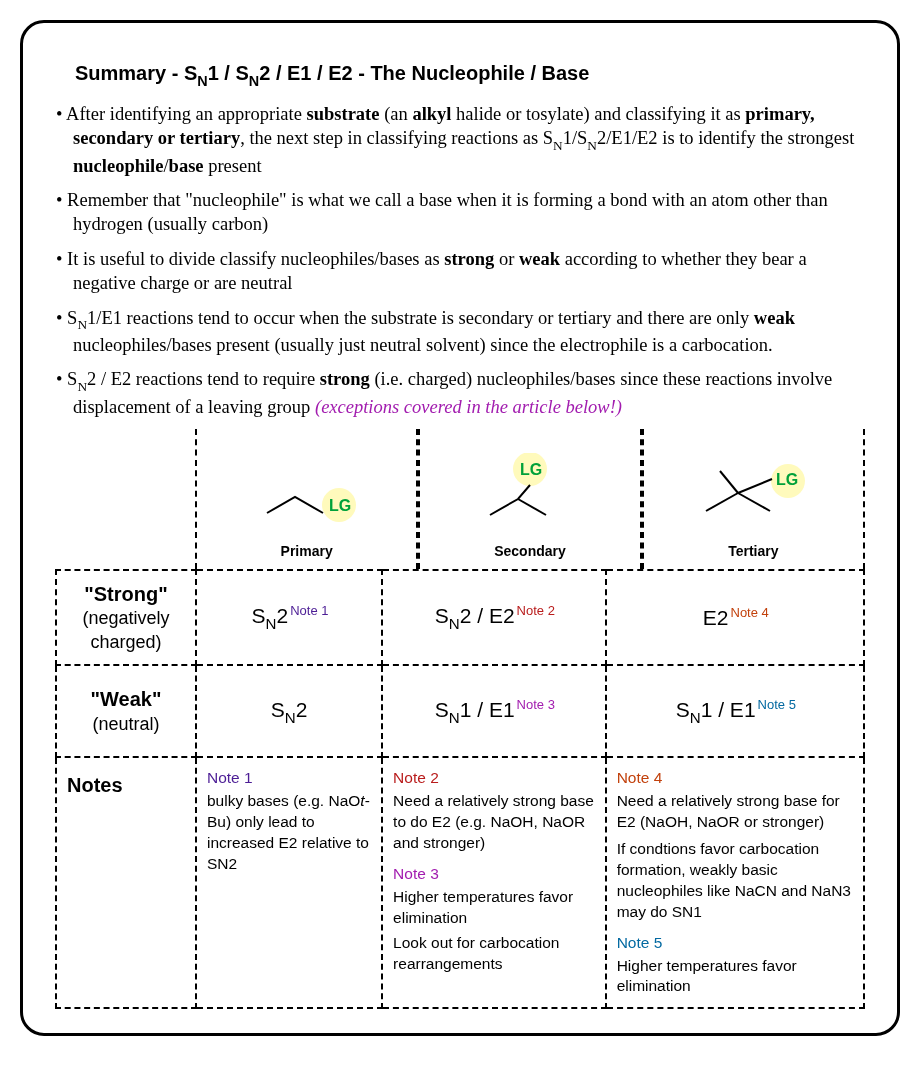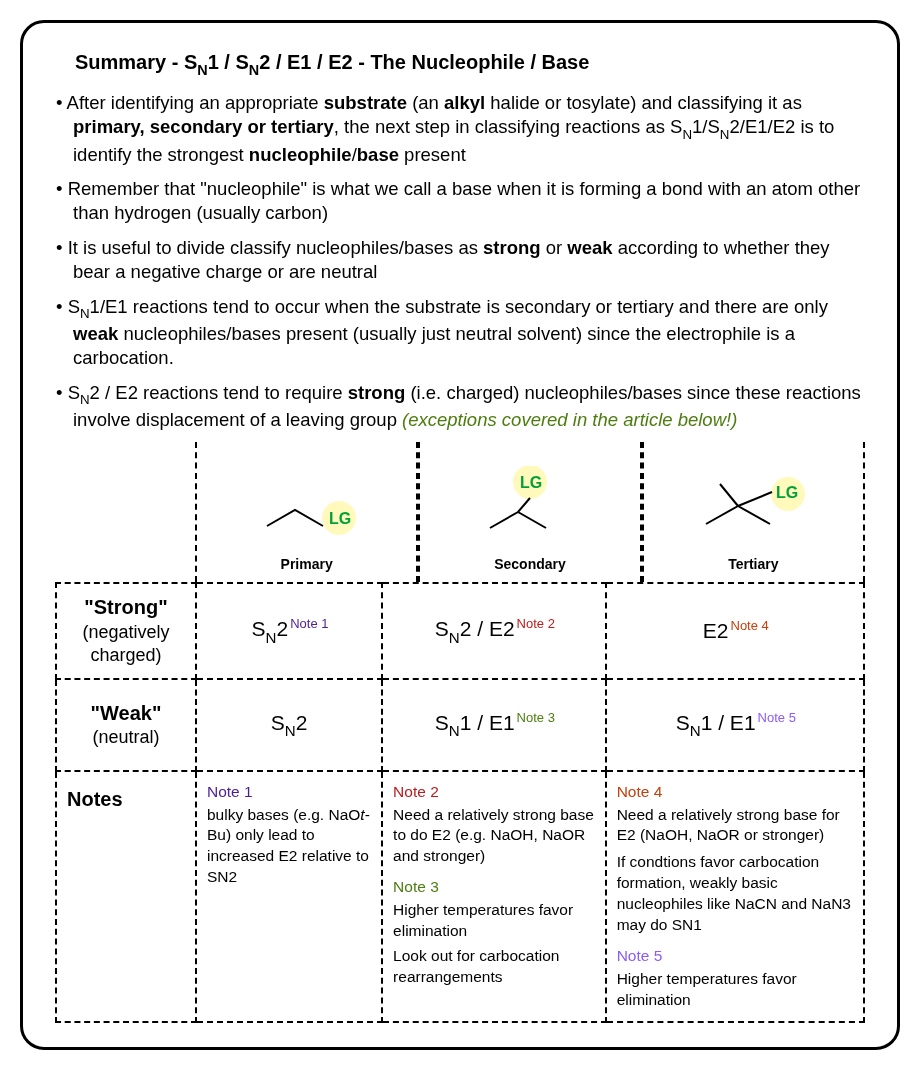--- a/index.html
+++ b/index.html
@@ -8,39 +8,39 @@
     padding: 20px;
     background: #fff;
     font-family: Arial, Helvetica, sans-serif;
     display: flex;
     justify-content: center;
   }
   .page {
     width: 880px;
     border: 3px solid #000;
     border-radius: 24px;
-    padding: 28px 32px 24px 32px;
+    padding: 39px 32px 24px 32px;
   }
   .title {
     font-size: 20px;
     font-weight: bold;
     margin-bottom: 14px;
     margin-left: 20px;
   }
-  .bullets { margin: 0 0 8px 0; }
+  .bullets { margin: 0 0 8px 0; font-family: Liberation Serif, serif; }
   .bullet {
     font-size: 18.5px;
     line-height: 1.32;
     margin: 0 0 10px 0;
     padding-left: 18px;
     text-indent: -17px;
   }
   .bullet::before { content: "• "; }
   .bold { font-weight: bold; }
-  .italic-grey { font-style: italic; color: #4d7c0f; }
+  .italic-grey { font-style: italic; color: #a21caf; }
   .sub { font-size: 0.72em; vertical-align: sub; position: relative; top: 1px; }
   .ital { font-style: italic; }
 
   .diagram-row {
     display: grid;
     grid-template-columns: 140px 1fr 1fr 1fr;
     align-items: end;
     margin-top: 6px;
   }
   .diagram-cell {
@@ -85,23 +85,23 @@
     top: -8px;
     left: 2px;
     font-weight: normal;
   }
   .notes-head { font-size: 20px; font-weight: bold; text-align: left; vertical-align: top !important; padding-top: 16px !important; }
   .note-block { font-size: 15.5px; line-height: 1.35; padding: 6px 8px 6px 8px; }
   .note-label { font-size: 15.5px; margin-bottom: 2px; }
 
   .c-green { color: #4c1d95; }
   .c-blue  { color: #b91c1c; }
-  .c-red   { color: #4d7c0f; }
+  .c-red   { color: #a21caf; }
   .c-orange{ color: #c2410c; }
-  .c-pink  { color: #8b5cf6; }
+  .c-pink  { color: #0369a1; }
 
   
   .lg-text { font: bold 16px Arial; fill: #00a13a; }
   .lg-glow { fill: #fff9b0; opacity: 0.85; }
   .bond { stroke: #000; stroke-width: 2; fill: none; }
 </style>
 </head>
 <body>
 
 <div class="page">

